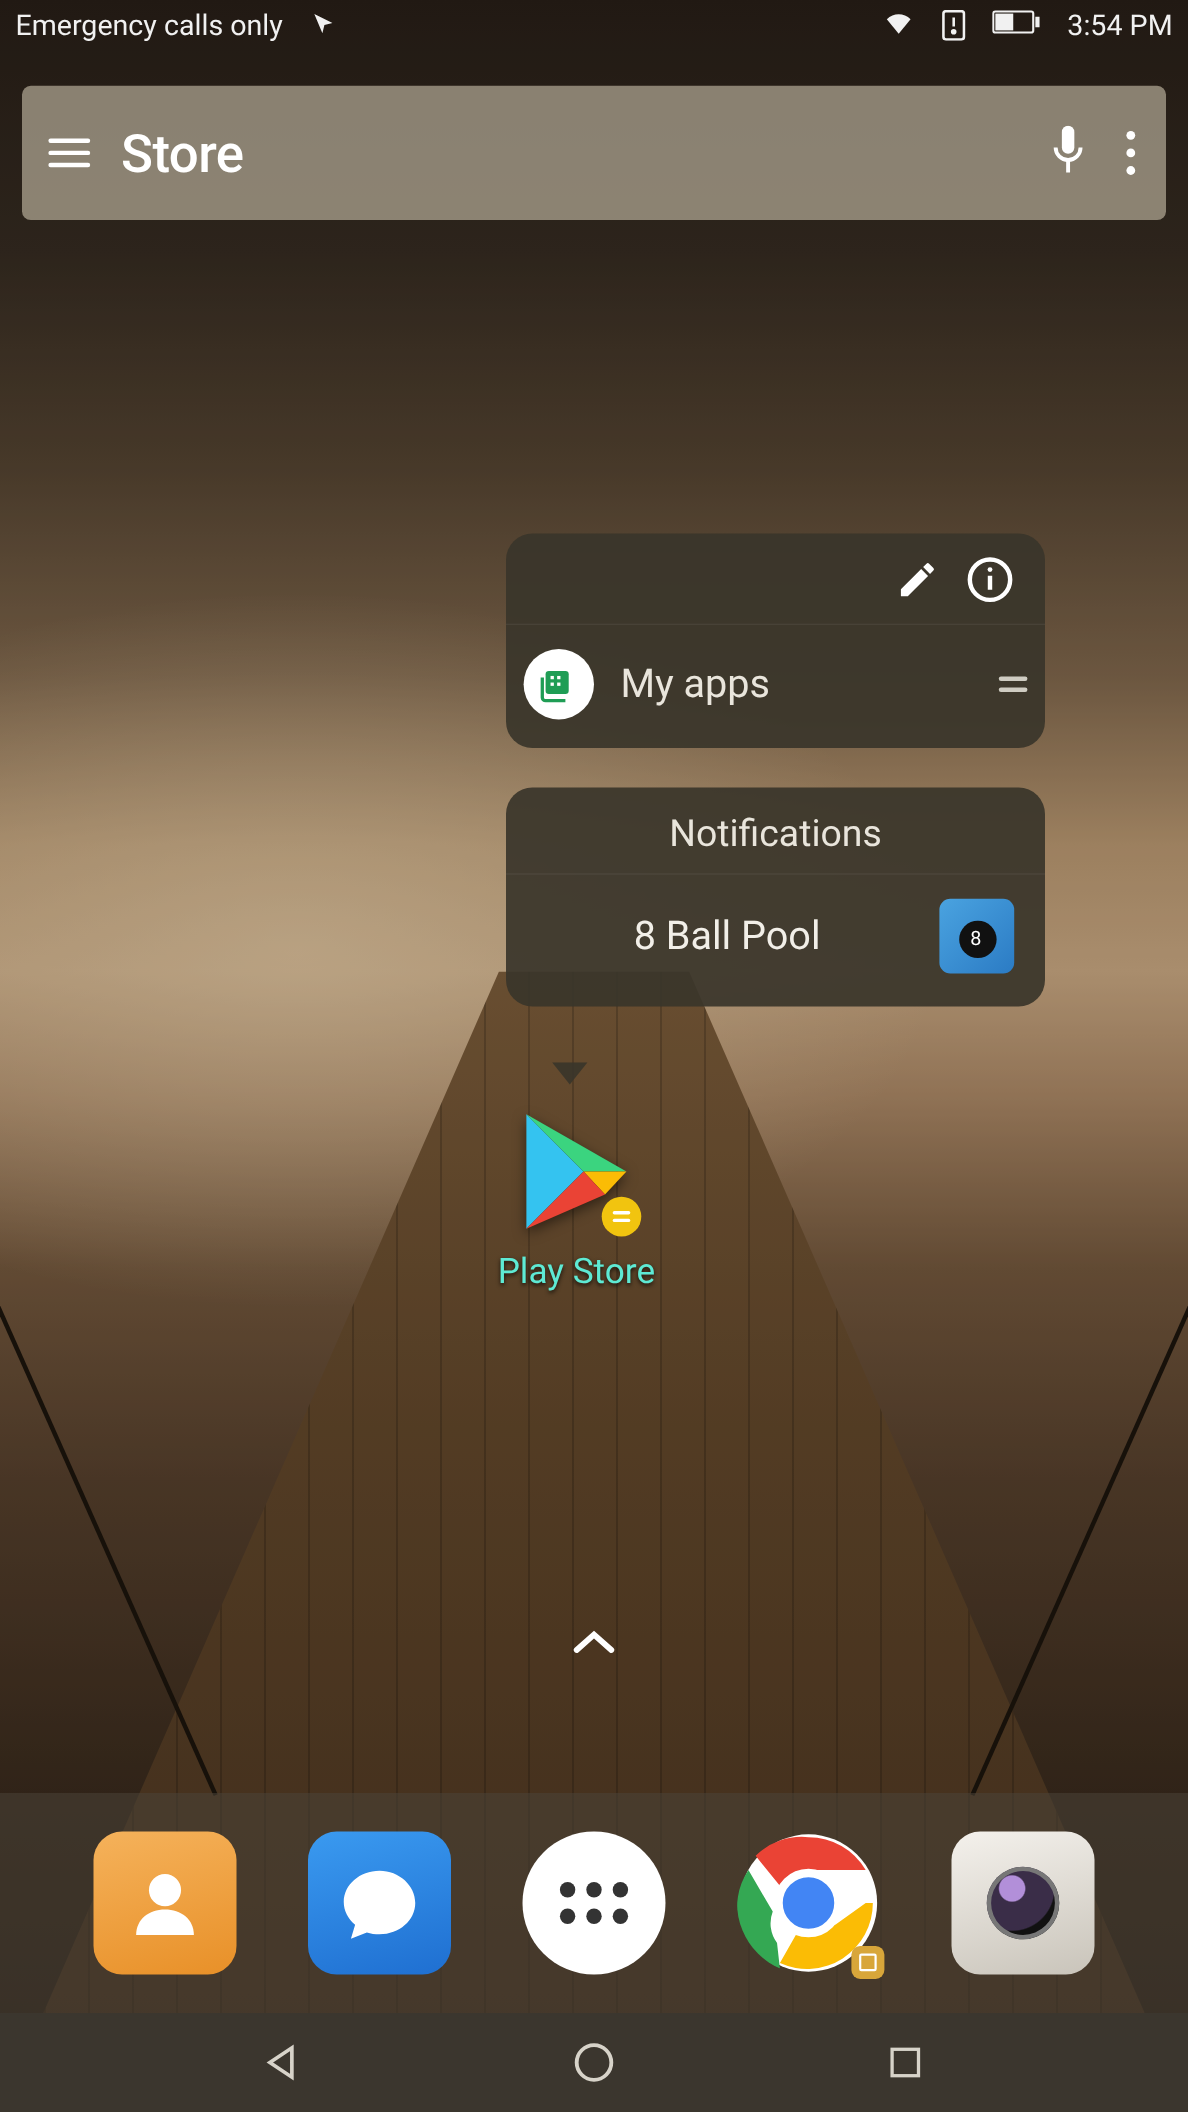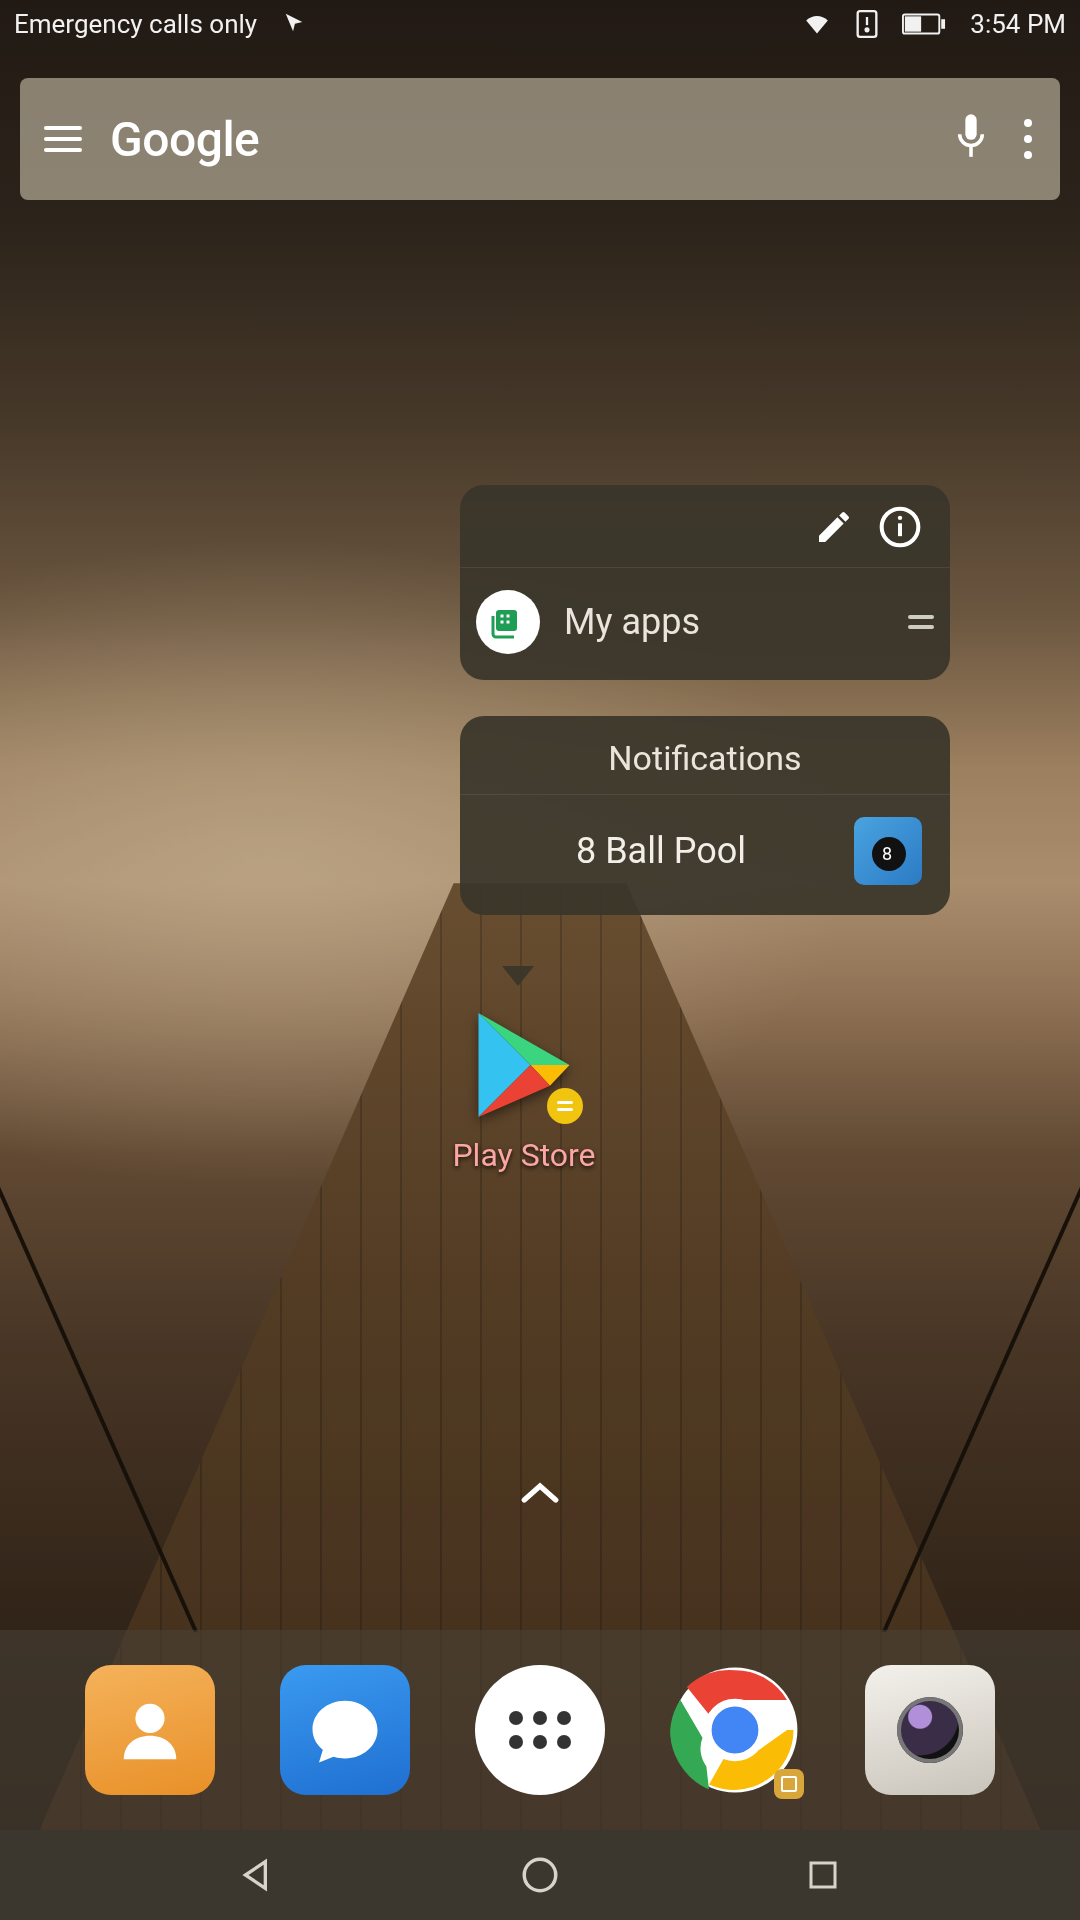--- a/index.html
+++ b/index.html
@@ -36,21 +36,21 @@
 
     .dim { position:absolute; inset:0; background: rgba(0,0,0,0.22); }
 
     
     .status-bar {
       position: absolute; top:0; left:0; right:0; height:48px;
       display:flex; align-items:center; justify-content:space-between;
       color:#f1f1f1; font-size:26px; padding:0 14px;
     }
     .sb-left { display:flex; align-items:center; gap:26px; }
-    .sb-right { display:flex; align-items:center; gap:24px; }
+    .sb-right { display:flex; gap:24px; }
     .wifi-icon, .sim-warn-icon, .batt-icon { display:inline-flex; }
 
     
     .search-widget {
       position:absolute; top:78px; left:20px; right:20px; height:122px;
       background: rgba(200,190,170,0.62);
       border-radius:8px;
       display:flex; align-items:center;
       padding:0 28px 0 24px;
       color:#fff;
@@ -123,21 +123,21 @@
       width:180px; text-align:center;
     }
     .play-tri { position:relative; width:130px; height:130px; margin:0 auto; }
     .play-tri svg { width:130px; height:130px; filter: drop-shadow(0 4px 6px rgba(0,0,0,0.5)); }
     .badge-dot {
       position:absolute; right:6px; bottom:6px; width:36px; height:36px;
       background:#f1c40f; border-radius:50%;
       display:flex; flex-direction:column; justify-content:center; align-items:center; gap:4px;
     }
     .badge-dot span{width:16px;height:3px;background:#fff;border-radius:2px;}
-    .playstore-label { color:#fca5a5; font-size:32px; margin-top:6px; text-shadow:0 2px 4px rgba(0,0,0,0.8);}
+    .playstore-label { color:#5eead4; font-size:32px; margin-top:6px; text-shadow:0 2px 4px rgba(0,0,0,0.8);}
 
     
     .drawer-hint {
       position:absolute; bottom:410px; left:50%; transform:translateX(-50%);
       color:#fff;
     }
 
     
     .dock {
       position:absolute; left:0; right:0; bottom:90px; height:200px;
@@ -206,21 +206,21 @@
     <span>3:54 PM</span>
   </div>
 </div>
 
 <div class="search-widget">
   <div class="burger">
       <span></span>
       <span></span>
       <span></span>
     </div>
-  <div class="google-logo">Google</div>
+  <div class="google-logo">Store</div>
   <span class="mic-icon">
     <svg width="34" height="46" viewBox="0 0 24 32" fill="#fff">
         <rect x="8" y="0" width="8" height="18" rx="4"></rect>
         <path d="M4 14a8 8 0 0016 0" fill="none" stroke="#fff" stroke-width="2.5"></path>
         <line x1="12" y1="22" x2="12" y2="30" stroke="#fff" stroke-width="2.5"></line>
       </svg>
   </span>
   <div class="kebab">
       <span></span>
       <span></span>

